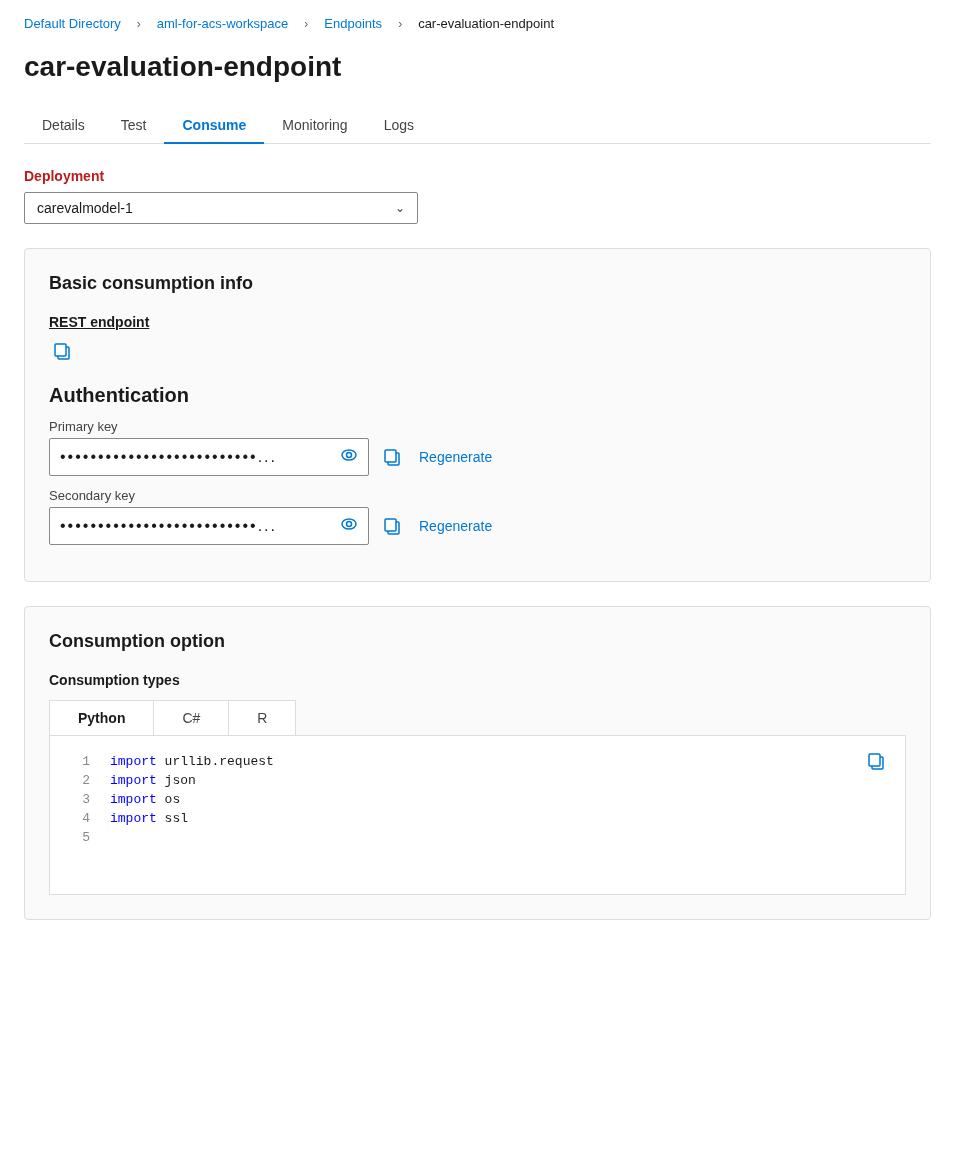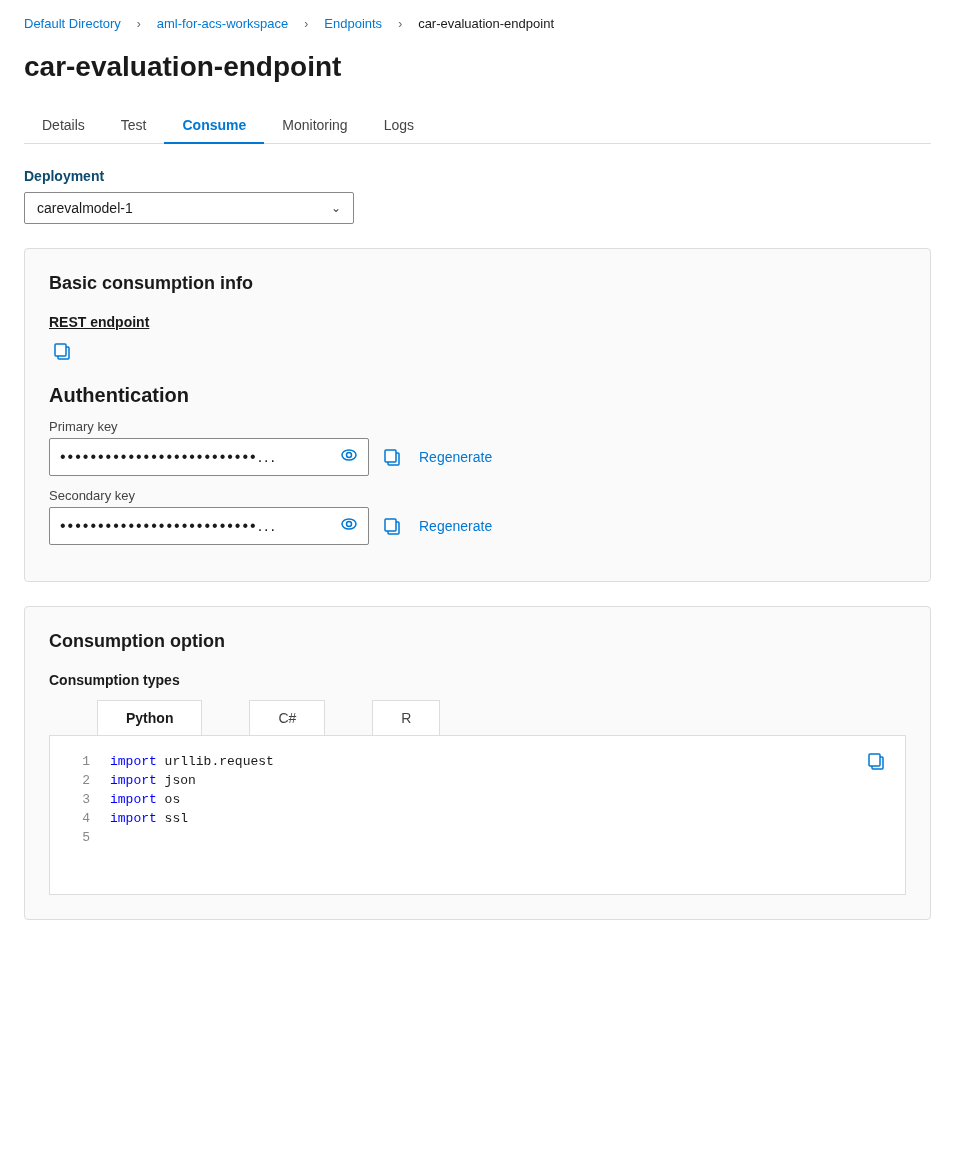--- a/index.html
+++ b/index.html
@@ -73,27 +73,27 @@
     }
 
     
     .deployment-section {
       margin-bottom: 24px;
     }
     .deployment-label {
       font-size: 14px;
       font-weight: 600;
       margin-bottom: 8px;
-      color: #0c4a6e;
+      color: #b91c1c;
     }
     .dropdown {
       display: flex;
       align-items: center;
       justify-content: space-between;
-      width: 330px;
+      width: 394px;
       border: 1px solid #888;
       border-radius: 2px;
       padding: 7px 12px;
       cursor: pointer;
       background: #fff;
       font-size: 14px;
       color: #1a1a1a;
     }
     .chevron-down {
       font-size: 12px;
@@ -214,21 +214,20 @@
     }
     .lang-tab-item {
       padding: 9px 28px;
       cursor: pointer;
       font-size: 14px;
       color: #444;
       border: 1px solid #ddd;
       border-bottom: none;
       background: #fff;
       margin-right: -1px;
-      margin-left: 48px;
     }
     .lang-tab-item.active {
       font-weight: 700;
       color: #1a1a1a;
     }
 
     
     .code-block {
       border: 1px solid #ddd;
       border-radius: 0 0 0 0;

